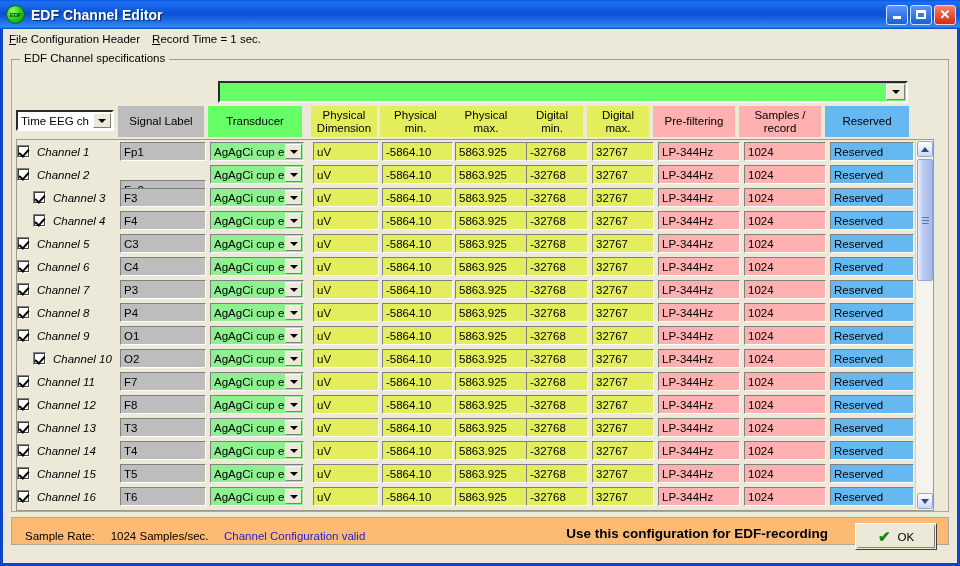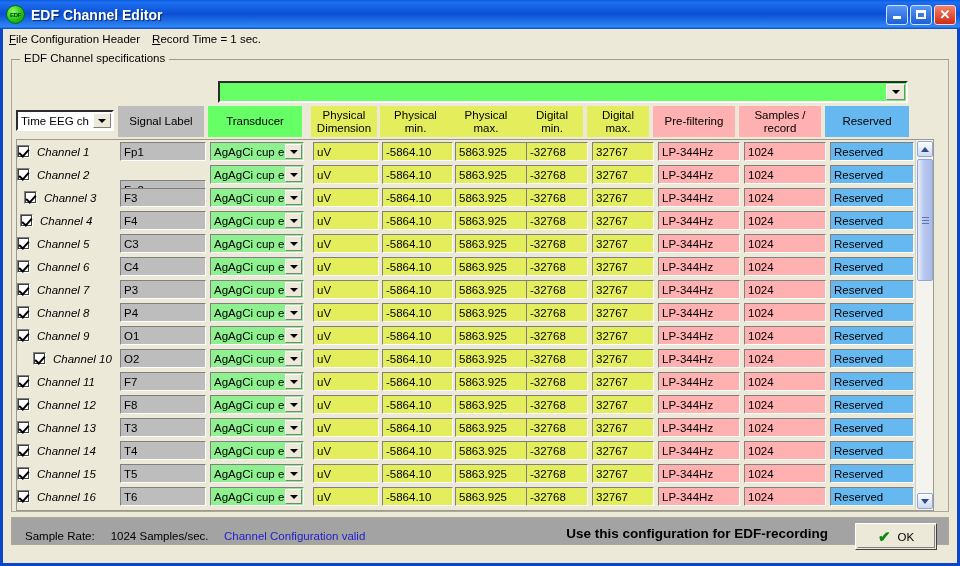--- a/index.html
+++ b/index.html
@@ -202,21 +202,21 @@
     border:1px solid #8fa8d8;border-radius:2px;box-sizing:border-box;
     display:flex;align-items:center;justify-content:center;
   }
   .sb-grip{width:7px;height:7px;
     background:repeating-linear-gradient(180deg,#5d76ad 0 1px,transparent 1px 3px);}
 
   
   .bottom{
     position:absolute;left:11px;top:517px;width:938px;height:28px;
     border:1px solid #aca899;box-sizing:border-box;
-    background:#a3a3a3;
+    background:#fdba74;
     padding-left:10px;
   }
   .bt-sample{position:absolute;left:13px;top:12px;font-size:11.5px;color:#000;white-space:nowrap;}
   .bt-sample .v{margin-left:16px;}
   .bt-valid{position:absolute;left:212px;top:12px;font-size:11.5px;color:#2222cc;white-space:nowrap;}
   .bt-use{position:absolute;right:120px;top:8px;font-size:13.5px;font-weight:bold;color:#000;white-space:nowrap;}
   .ok-btn{
     position:absolute;right:11px;top:5px;width:82px;height:27px;
     background:#ece9d8;border:1px solid;
     border-color:#fff #404040 #404040 #fff;
@@ -416,21 +416,21 @@
             <div class="tbox pink">LP-344Hz</div>
           </div>
           <div class="cell" style="left: 727px; width: 82px;">
             <div class="tbox pink">1024</div>
           </div>
           <div class="cell" style="left: 813px; width: 84px;">
             <div class="tbox blue">Reserved</div>
           </div>
         </div>
         <div class="row">
-          <div class="cell" style="left: 7px; width: 98px;">
+          <div class="cell" style="left: 16px; width: 98px;">
             <div class="chk-wrap">
               <div class="chk"></div>
               <div class="chk-label">Channel 3</div>
             </div>
           </div>
           <div class="cell" style="left: 103px; width: 86px;">
             <div class="tbox gray">F3</div>
           </div>
           <div class="cell" style="left: 193px; width: 94px;">
             <div class="combo-cell">
@@ -459,21 +459,21 @@
             <div class="tbox pink">LP-344Hz</div>
           </div>
           <div class="cell" style="left: 727px; width: 82px;">
             <div class="tbox pink">1024</div>
           </div>
           <div class="cell" style="left: 813px; width: 84px;">
             <div class="tbox blue">Reserved</div>
           </div>
         </div>
         <div class="row">
-          <div class="cell" style="left: 3px; width: 98px;">
+          <div class="cell" style="left: 16px; width: 98px;">
             <div class="chk-wrap">
               <div class="chk"></div>
               <div class="chk-label">Channel 4</div>
             </div>
           </div>
           <div class="cell" style="left: 103px; width: 86px;">
             <div class="tbox gray">F4</div>
           </div>
           <div class="cell" style="left: 193px; width: 94px;">
             <div class="combo-cell">

